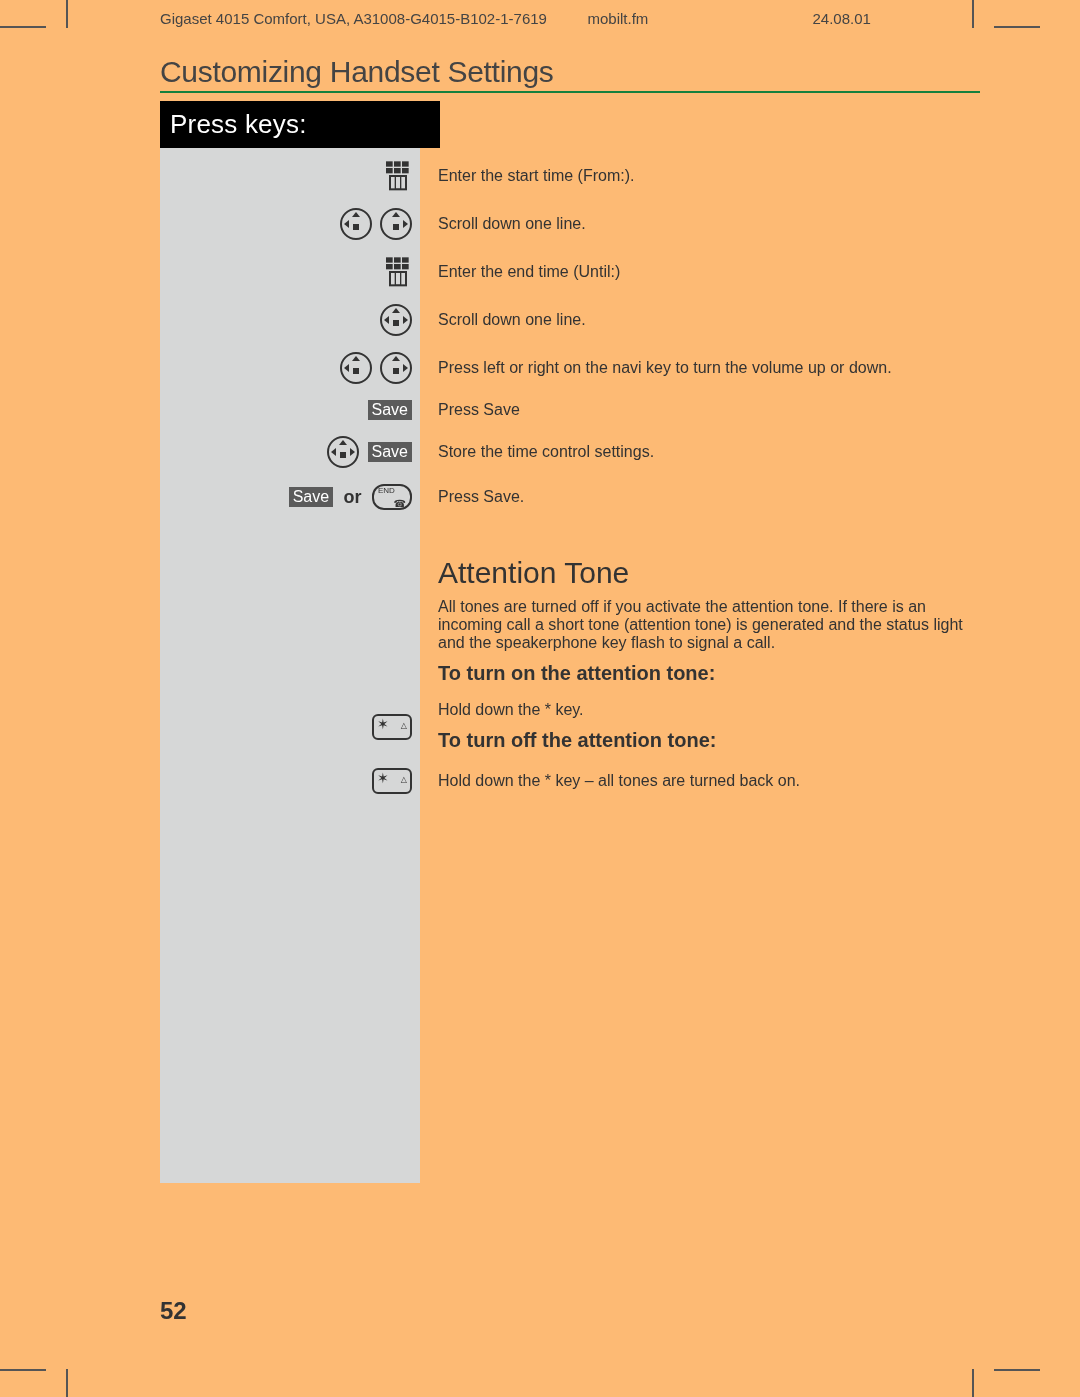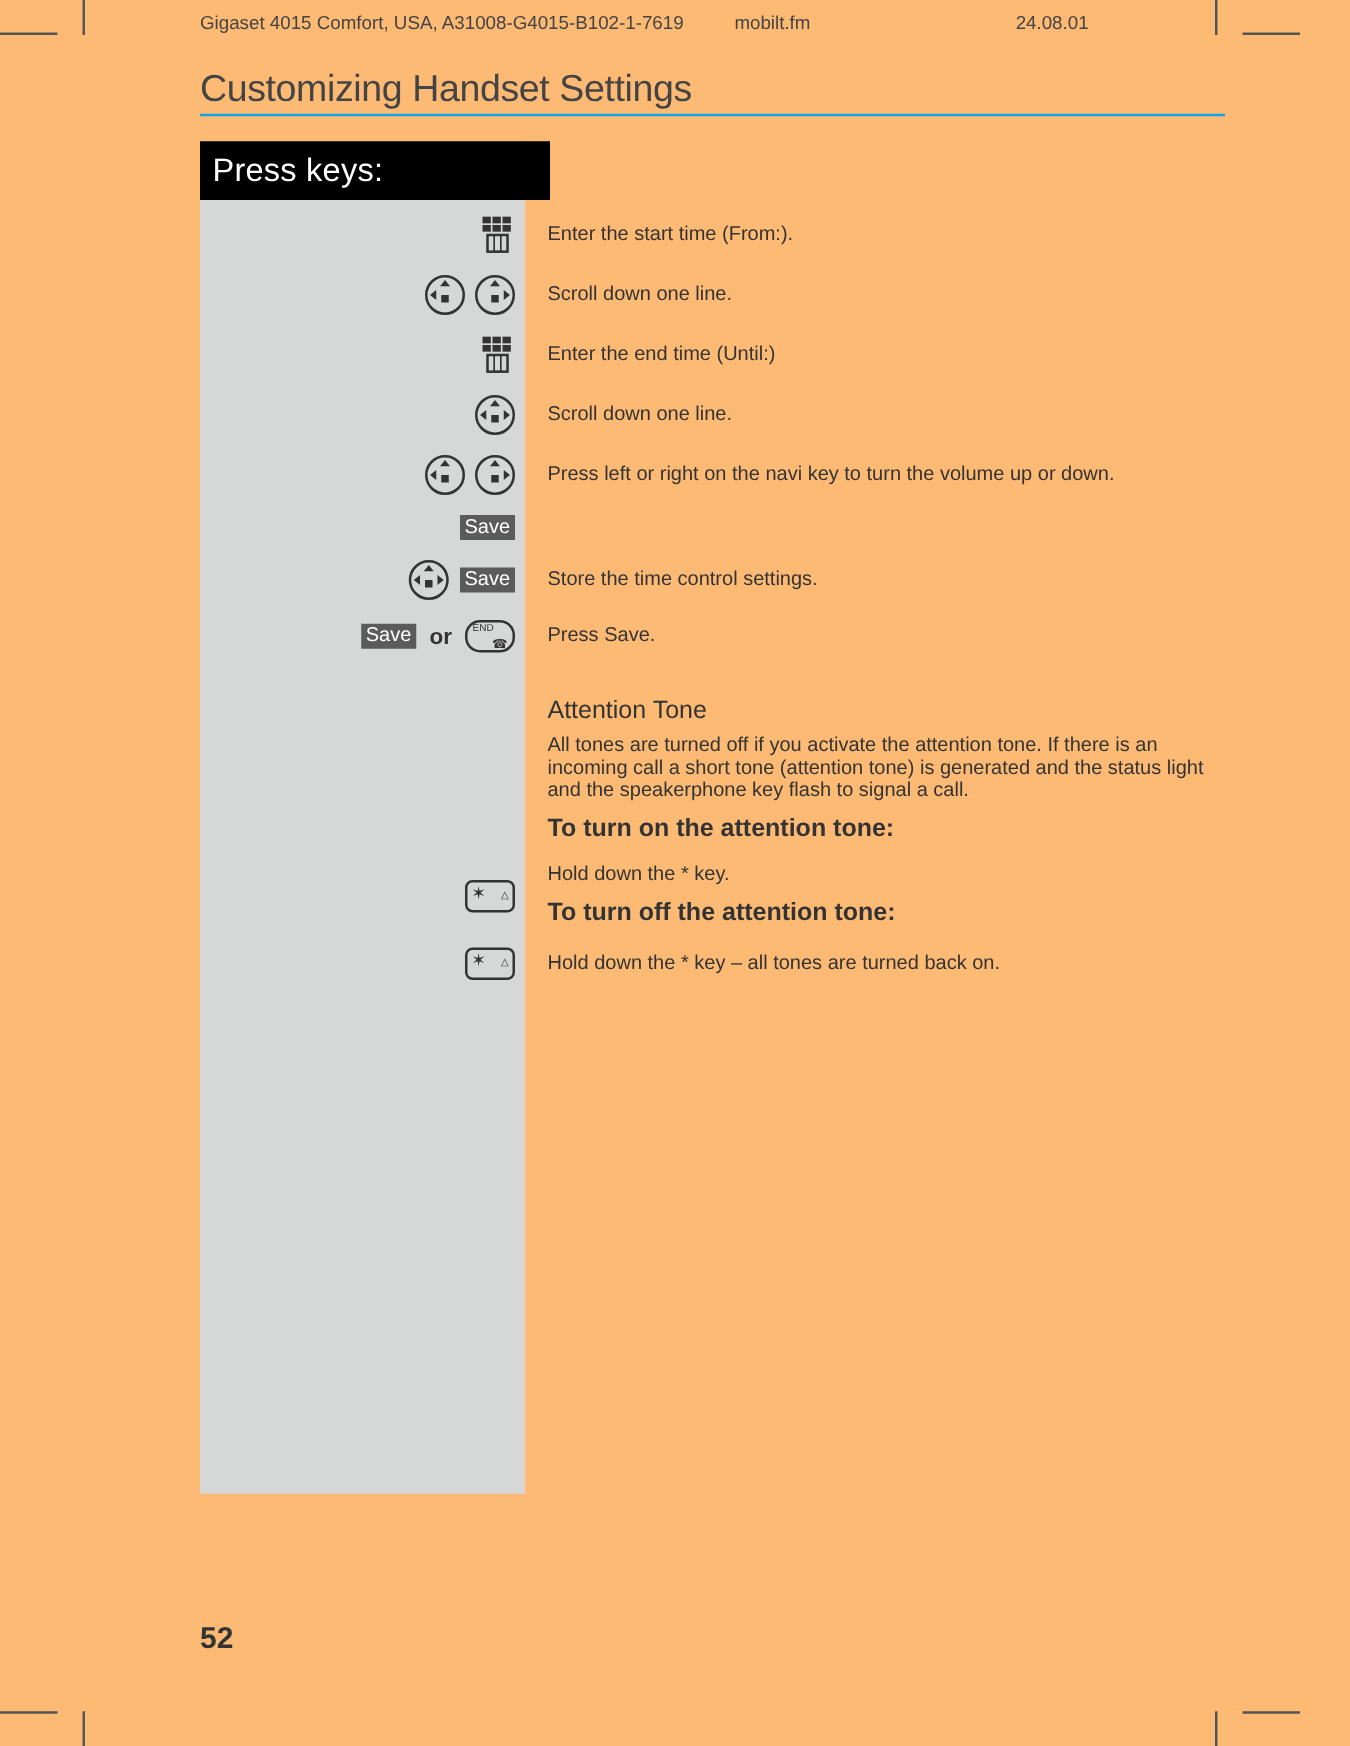--- a/index.html
+++ b/index.html
@@ -40,23 +40,23 @@
   }
   .header-line span:nth-child(1){ flex:1.9; }
   .header-line span:nth-child(2){ flex:1; text-align:left; }
   .header-line span:nth-child(3){ flex:0.7; text-align:left; }
 
   .title {
     font-family: "Arial Narrow", Arial, sans-serif;
     font-size: 30px;
     font-weight: 400;
     color: #444;
-    border-bottom: 2px solid #0ea5e9;
+    border-bottom: 2px solid #15803d;
     padding-bottom: 2px;
-    margin-bottom: 20px;
+    margin-bottom: 8px;
     letter-spacing: -0.3px;
   }
 
   .black-bar {
     background: #000;
     color: #fff;
     font-family: "Arial Narrow", Arial, sans-serif;
     font-size: 26px;
     font-weight: 400;
     padding: 8px 10px;
@@ -76,24 +76,24 @@
     padding: 4px 8px 4px 4px;
     text-align: right;
   }
   .row .desc {
     flex: 1;
     padding: 4px 0 4px 18px;
   }
 
   .h2 {
     font-family: "Arial Narrow", Arial, sans-serif;
-    font-size: 20px;
+    font-size: 30px;
     font-weight: 400;
     color: #333;
-    margin: 19px 0 8px 0;
+    margin: 30px 0 8px 0;
   }
   .bold {
     font-weight: bold;
     margin-top: 10px;
     font-size: 20px;
   }
 
   
   .navikey {
     display: inline-block;
@@ -275,20 +275,21 @@
           <span class="navikey"><span class="tri up"></span><span class="tri left"></span><span class="sq"></span></span>
           <span class="navikey"><span class="tri up"></span><span class="tri right"></span><span class="sq"></span></span>
         </div>
         <div class="desc">Press left or right on the navi key to turn the volume up or down.</div>
       </div>
 
       <div class="row">
         <div class="keycell">
           <span class="save-badge">Save</span>
         </div>
+        <div class="desc">Press Save</div>
       </div>
 
       <div class="row">
         <div class="keycell">
           <span class="navikey"><span class="tri up"></span><span class="tri left"></span><span class="tri right"></span><span class="sq"></span></span>
           <span class="save-badge">Save</span>
         </div>
         <div class="desc">Store the time control settings.</div>
       </div>
 

